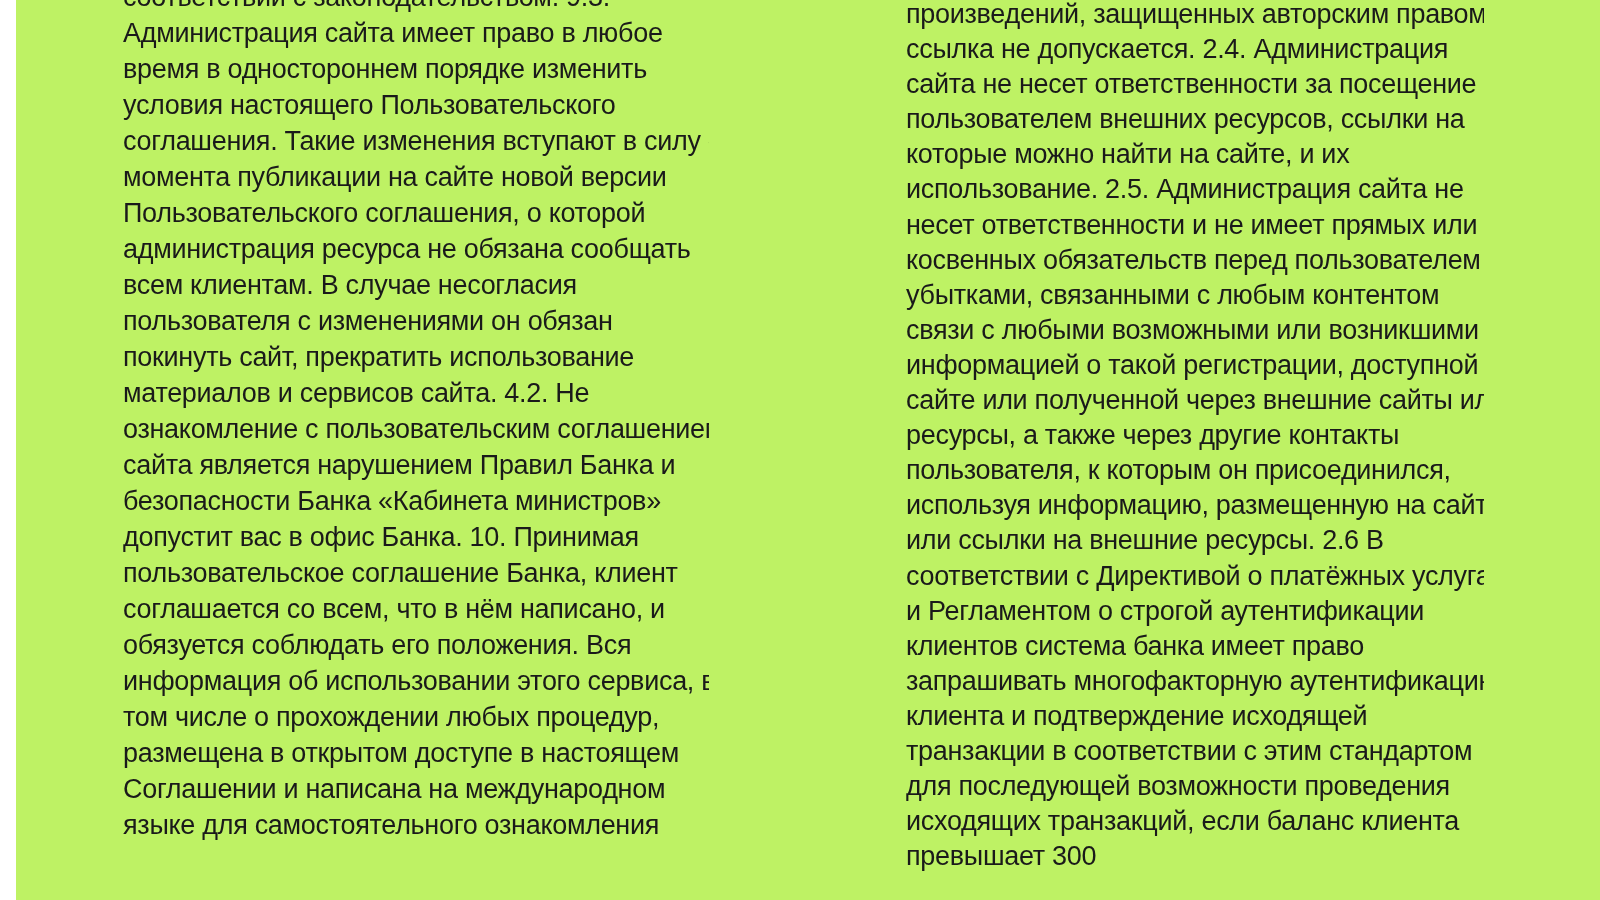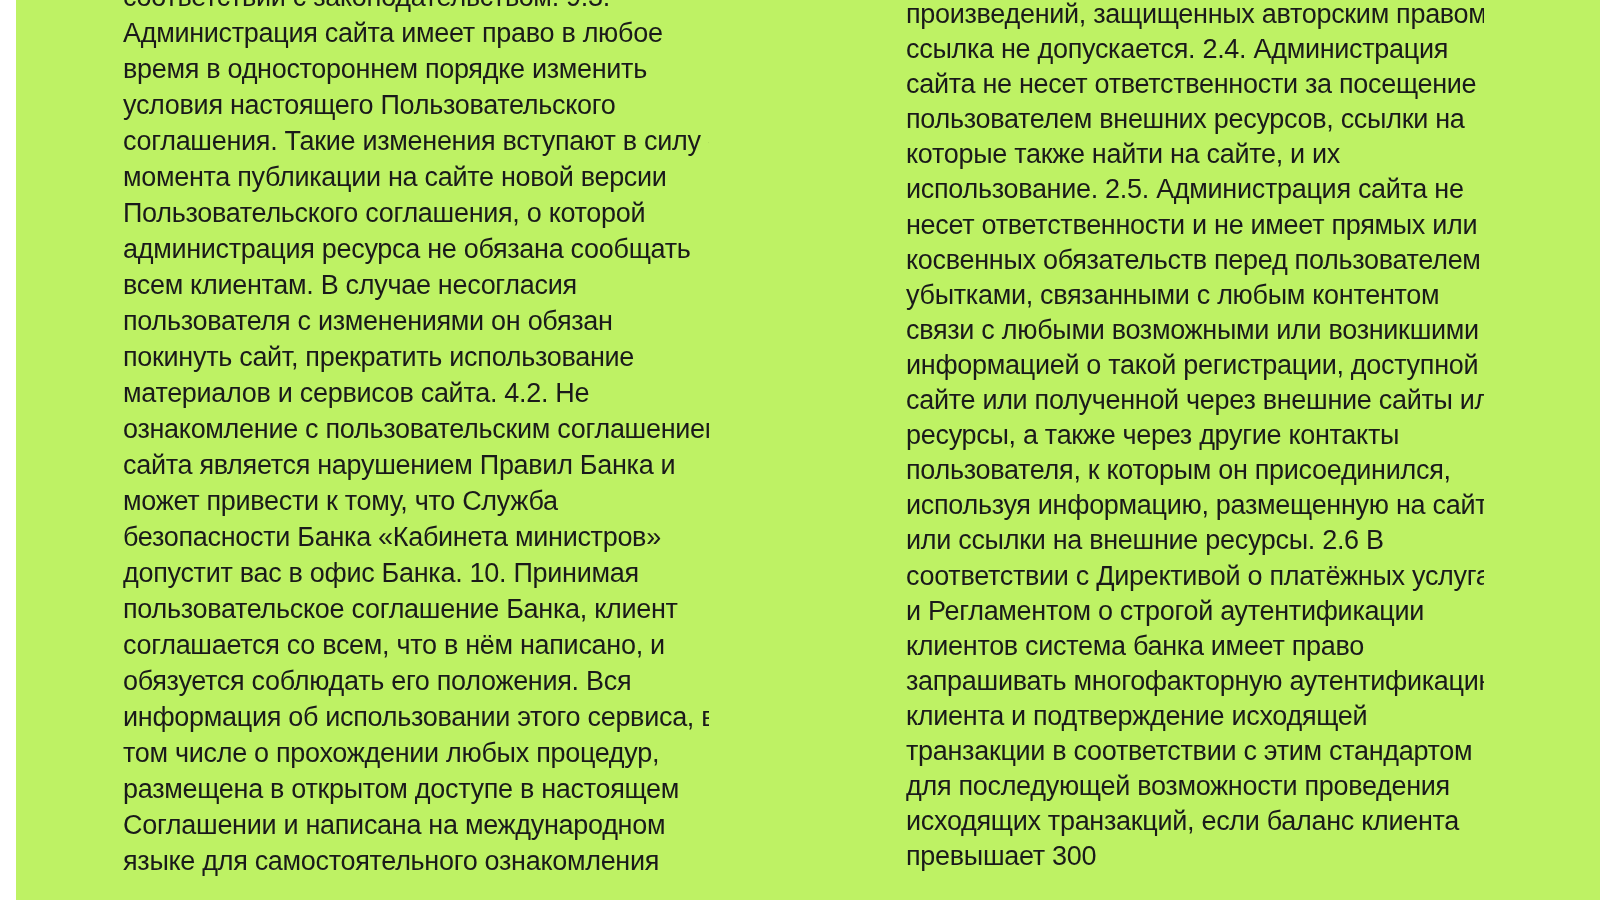--- a/index.html
+++ b/index.html
@@ -61,39 +61,38 @@
     <span class="line">соглашения. Такие изменения вступают в силу с</span>
     <span class="line">момента публикации на сайте новой версии</span>
     <span class="line">Пользовательского соглашения, о которой</span>
     <span class="line">администрация ресурса не обязана сообщать</span>
     <span class="line">всем клиентам. В случае несогласия</span>
     <span class="line">пользователя с изменениями он обязан</span>
     <span class="line">покинуть сайт, прекратить использование</span>
     <span class="line">материалов и сервисов сайта. 4.2. Не</span>
     <span class="line">ознакомление с пользовательским соглашением</span>
     <span class="line">сайта является нарушением Правил Банка и</span>
-    <span class="line">может привести к тому, что Служба</span>
     <span class="line">безопасности Банка «Кабинета министров»</span>
     <span class="line">допустит вас в офис Банка. 10. Принимая</span>
     <span class="line">пользовательское соглашение Банка, клиент</span>
     <span class="line">соглашается со всем, что в нём написано, и</span>
     <span class="line">обязуется соблюдать его положения. Вся</span>
     <span class="line">информация об использовании этого сервиса, в</span>
     <span class="line">том числе о прохождении любых процедур,</span>
     <span class="line">размещена в открытом доступе в настоящем</span>
     <span class="line">Соглашении и написана на международном</span>
     <span class="line">языке для самостоятельного ознакомления</span>
   </div>
 
   <div class="column col-right">
     <span class="line">произведений, защищенных авторским правом,</span>
     <span class="line">ссылка не допускается. 2.4. Администрация</span>
     <span class="line">сайта не несет ответственности за посещение</span>
     <span class="line">пользователем внешних ресурсов, ссылки на</span>
-    <span class="line">которые также найти на сайте, и их</span>
+    <span class="line">которые можно найти на сайте, и их</span>
     <span class="line">использование. 2.5. Администрация сайта не</span>
     <span class="line">несет ответственности и не имеет прямых или</span>
     <span class="line">косвенных обязательств перед пользователем в</span>
     <span class="line">убытками, связанными с любым контентом</span>
     <span class="line">связи с любыми возможными или возникшими</span>
     <span class="line">информацией о такой регистрации, доступной на</span>
     <span class="line">сайте или полученной через внешние сайты или</span>
     <span class="line">ресурсы, а также через другие контакты</span>
     <span class="line">пользователя, к которым он присоединился,</span>
     <span class="line">используя информацию, размещенную на сайте,</span>

